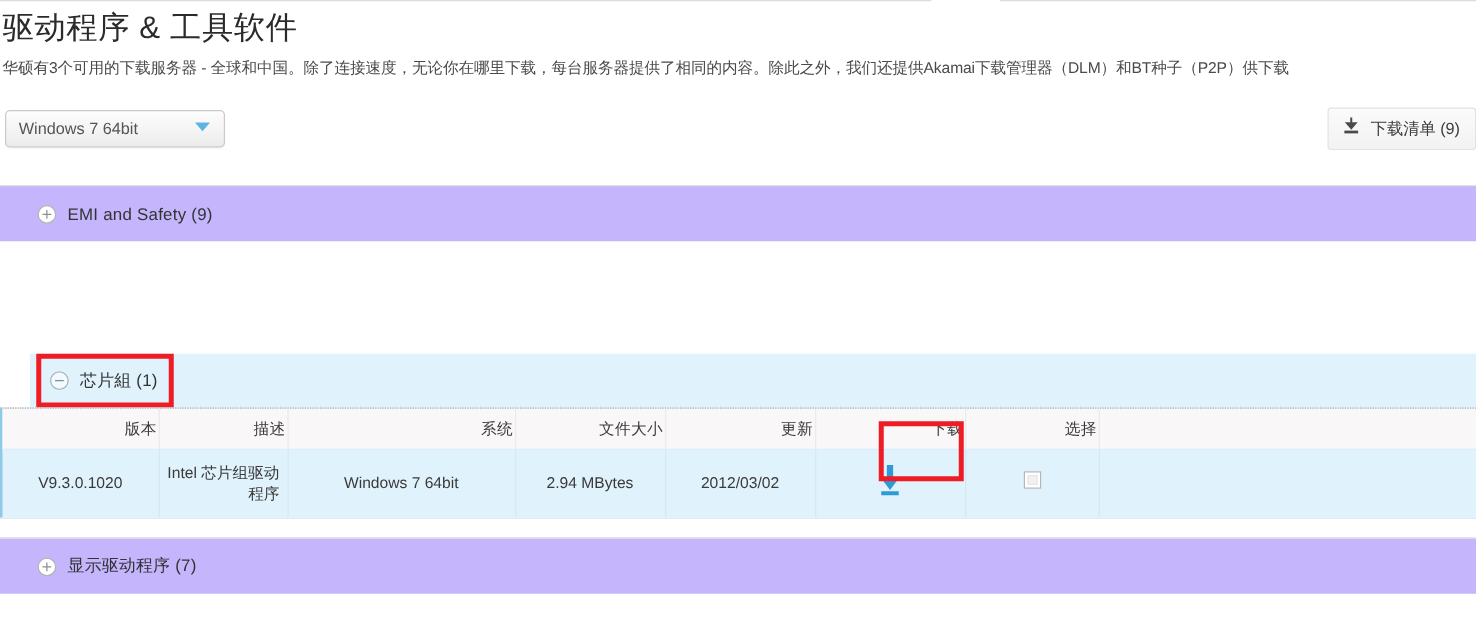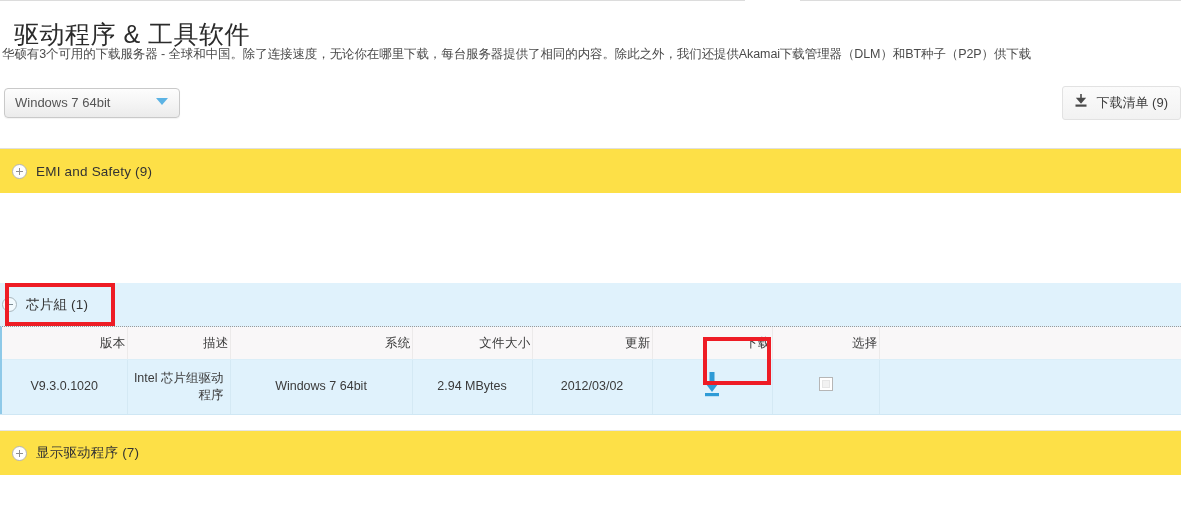--- a/index.html
+++ b/index.html
@@ -36,21 +36,21 @@
 
   
   .page-title {
     position: absolute;
     top: 6px;
     left: 2px;
     font-size: 25px;
     font-weight: normal;
     letter-spacing: 0.5px;
     color: #2b2b2b;
-    margin: 12px;
+    margin: 0;
     line-height: 32px;
     white-space: nowrap;
   }
   .page-desc {
     position: absolute;
     top: 45px;
     left: 2px;
     width: 1186px;
     font-size: 12.5px;
     line-height: 18px;
@@ -127,24 +127,24 @@
     top: 148px;
     left: 0;
     width: 1181px;
   }
   .acc-row {
     position: relative;
     height: 45px;
     border-top: 1px solid #e5e5e5;
     display: flex;
     align-items: center;
-    padding-left: 12px;
-    box-sizing: border-box;
-    cursor: pointer;
-    background: #fde047;
+    padding-left: 30px;
+    box-sizing: border-box;
+    cursor: pointer;
+    background: #c4b5fd;
   }
   .acc-row.first { border-top: 1px solid #e0e0e0; }
   .acc-label {
     font-size: 13.5px;
     color: #333333;
     margin-left: 9px;
     white-space: nowrap;
     letter-spacing: 0.2px;
   }
   .toggle-icon {
@@ -182,23 +182,24 @@
     top: 283px;
     left: 0;
     width: 1181px;
   }
   .exp-header {
     position: relative;
     height: 43px;
     background: #e0f2fc;
     display: flex;
     align-items: center;
-    padding-left: 2px;
-    box-sizing: border-box;
-    cursor: pointer;
+    padding-left: 16px;
+    box-sizing: border-box;
+    cursor: pointer;
+    margin-left: 24px;
   }
   .exp-header .toggle-icon { border-color: #a8b6bd; background: #f2fafe; }
   .exp-header .toggle-icon::before { background: #7f8e96; }
 
   .redbox {
     position: absolute;
     border: 4px solid #ee1c25;
     box-sizing: border-box;
     pointer-events: none;
   }

